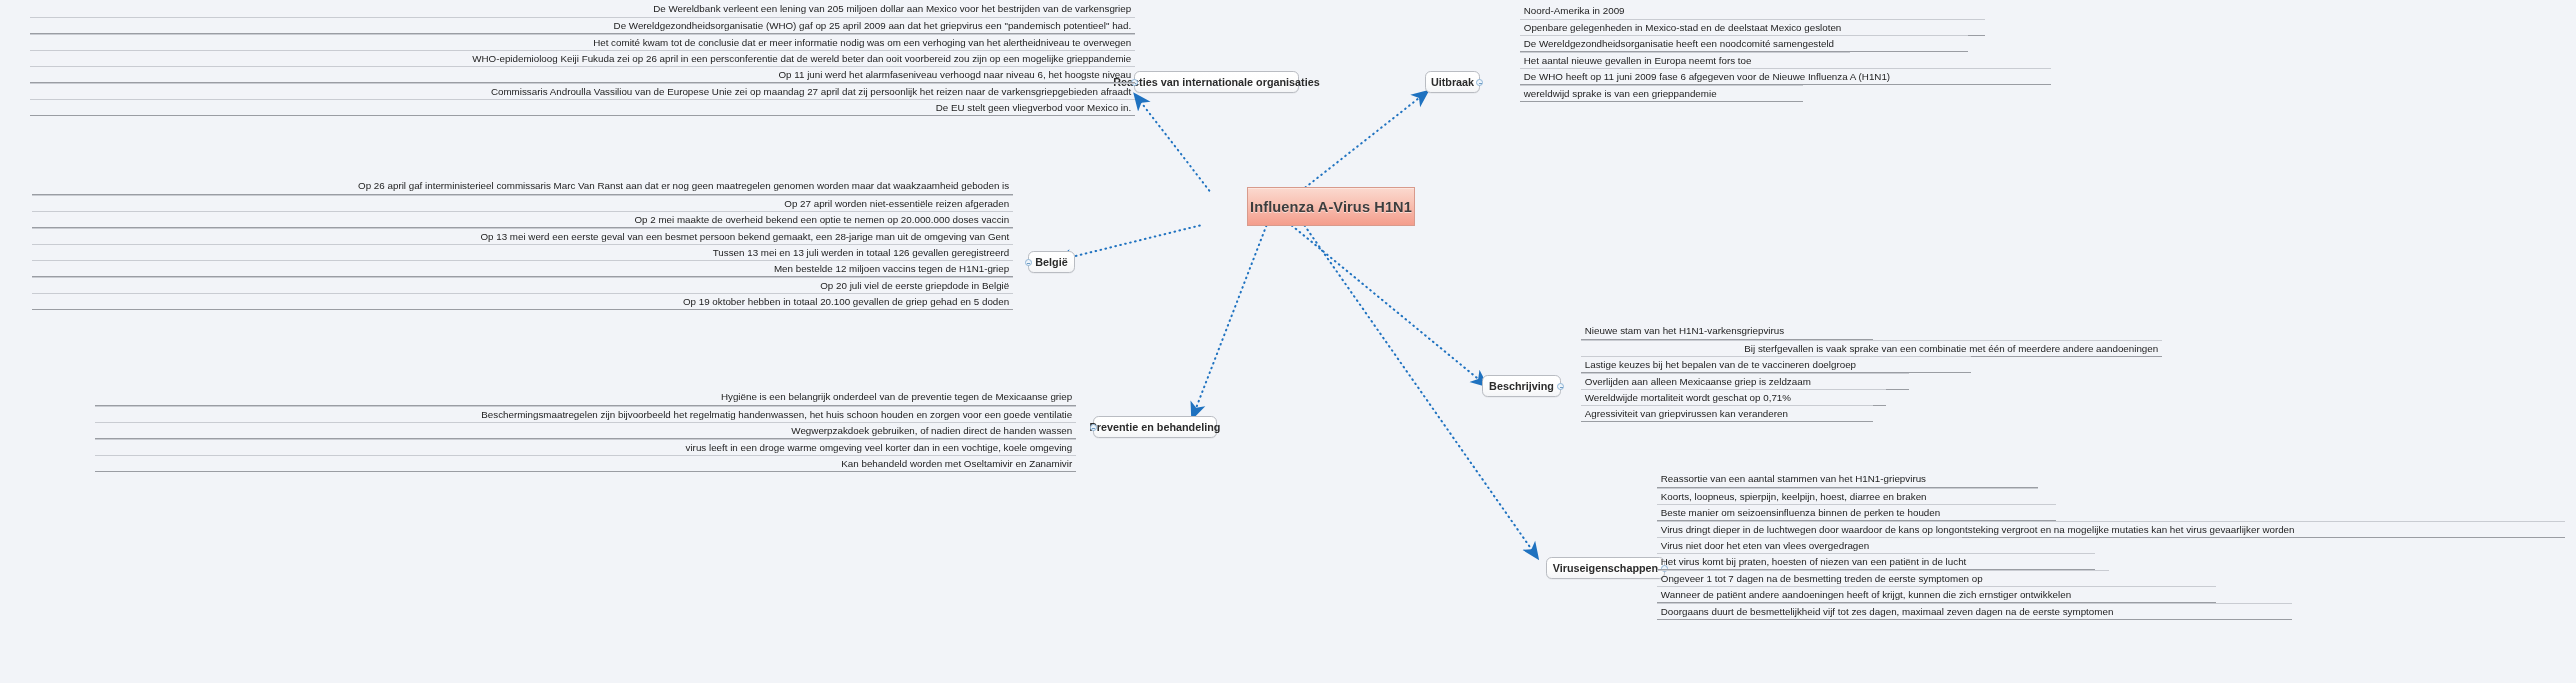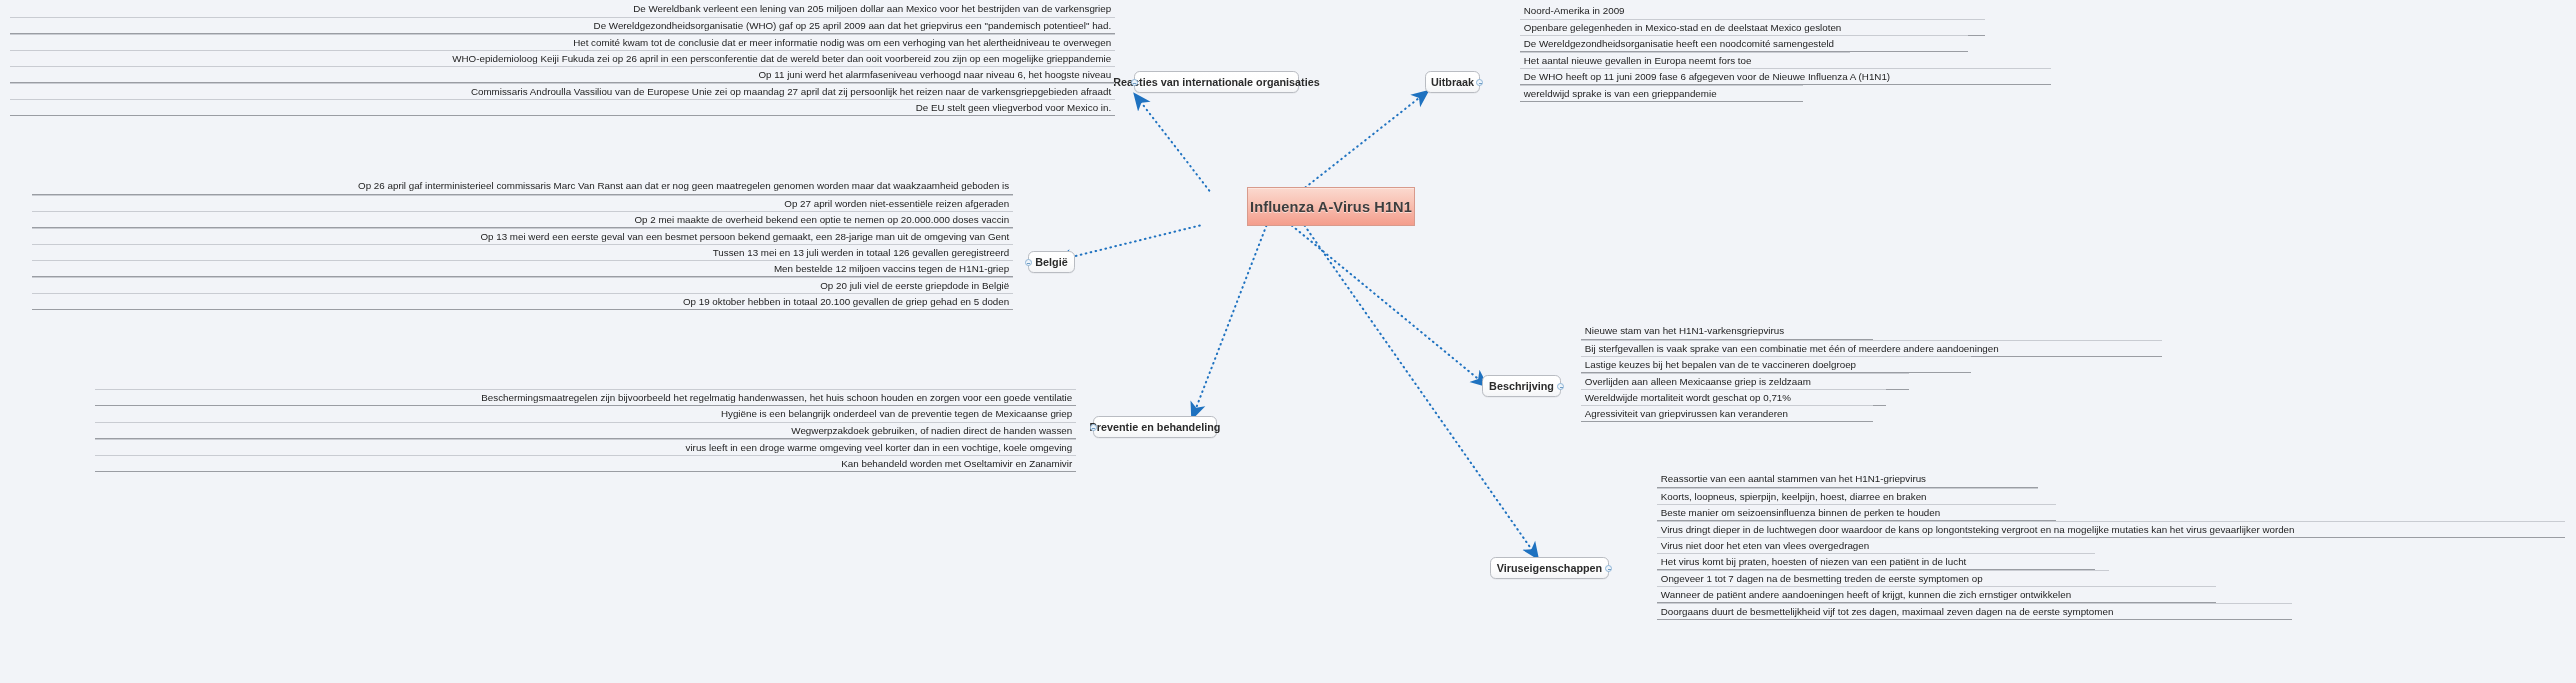--- a/index.html
+++ b/index.html
@@ -100,21 +100,21 @@
   </svg>
 
   <div class="root-node" style="left:1203px;top:187px;width:168px;height:39px;">
     <span>Influenza A-Virus H1N1</span>
   </div>
 
   <div class="branch-node" style="left:1134px;top:71px;width:165px;height:21.6px;">
     <span>Reacties van internationale organisaties</span>
     <span class="collapse-dot" style="left:-4.4px;top:7px;"></span>
   </div>
-  <div class="leaf-group" style="left:10px;top:1.3px;width:1105px;">
+  <div class="leaf-group" style="left:30px;top:1.3px;width:1105px;">
     <div class="leaf first align-right" style="width:1105px;">De Wereldbank verleent een lening van 205 miljoen dollar aan Mexico voor het bestrijden van de varkensgriep</div>
     <div class="leaf align-right" style="width:1105px;">De Wereldgezondheidsorganisatie (WHO) gaf op 25 april 2009 aan dat het griepvirus een "pandemisch potentieel" had.</div>
     <div class="leaf align-right" style="width:1105px;">Het comité kwam tot de conclusie dat er meer informatie nodig was om een verhoging van het alertheidniveau te overwegen</div>
     <div class="leaf align-right" style="width:1105px;">WHO-epidemioloog Keiji Fukuda zei op 26 april in een persconferentie dat de wereld beter dan ooit voorbereid zou zijn op een mogelijke grieppandemie</div>
     <div class="leaf align-right" style="width:1105px;">Op 11 juni werd het alarmfaseniveau verhoogd naar niveau 6, het hoogste niveau</div>
     <div class="leaf align-right" style="width:1105px;">Commissaris Androulla Vassiliou van de Europese Unie zei op maandag 27 april dat zij persoonlijk het reizen naar de varkensgriepgebieden afraadt</div>
     <div class="leaf align-right" style="width:1105px;">De EU stelt geen vliegverbod voor Mexico in.</div>
   </div>
 
   <div class="branch-node" style="left:1425px;top:71px;width:55px;height:21.6px;">
@@ -143,41 +143,41 @@
     <div class="leaf align-right" style="width:981px;">Men bestelde 12 miljoen vaccins tegen de H1N1-griep</div>
     <div class="leaf align-right" style="width:981px;">Op 20 juli viel de eerste griepdode in België</div>
     <div class="leaf align-right" style="width:981px;">Op 19 oktober hebben in totaal 20.100 gevallen de griep gehad en 5 doden</div>
   </div>
 
   <div class="branch-node" style="left:1093px;top:416px;width:124px;height:21.6px;">
     <span>Preventie en behandeling</span>
     <span class="collapse-dot" style="left:-4.4px;top:7px;"></span>
   </div>
   <div class="leaf-group" style="left:95px;top:390px;width:981px;">
+    <div class="leaf first align-right" style="width:981px;">Hygiëne is een belangrijk onderdeel van de preventie tegen de Mexicaanse griep</div>
     <div class="leaf align-right" style="width:981px;">Beschermingsmaatregelen zijn bijvoorbeeld het regelmatig handenwassen, het huis schoon houden en zorgen voor een goede ventilatie</div>
-    <div class="leaf first align-right" style="width:981px;">Hygiëne is een belangrijk onderdeel van de preventie tegen de Mexicaanse griep</div>
     <div class="leaf align-right" style="width:981px;">Wegwerpzakdoek gebruiken, of nadien direct de handen wassen</div>
     <div class="leaf align-right" style="width:981px;">virus leeft in een droge warme omgeving veel korter dan in een vochtige, koele omgeving</div>
     <div class="leaf align-right" style="width:981px;">Kan behandeld worden met Oseltamivir en Zanamivir</div>
   </div>
 
   <div class="branch-node" style="left:1482px;top:375px;width:79px;height:21.6px;">
     <span>Beschrijving</span>
     <span class="collapse-dot" style="right:-4.4px;top:7px;"></span>
   </div>
   <div class="leaf-group" style="left:1581px;top:324px;">
     <div class="leaf first align-left" style="width:292px;">Nieuwe stam van het H1N1-varkensgriepvirus</div>
-    <div class="leaf align-left" style="width:581px;">Bij sterfgevallen is vaak sprake van een combinatie met één of meerdere andere aandoeningen</div>
+    <div class="leaf align-left" style="width:581px;text-align:right;">Bij sterfgevallen is vaak sprake van een combinatie met één of meerdere andere aandoeningen</div>
     <div class="leaf align-left" style="width:390px;">Lastige keuzes bij het bepalen van de te vaccineren doelgroep</div>
     <div class="leaf align-left" style="width:328px;">Overlijden aan alleen Mexicaanse griep is zeldzaam</div>
     <div class="leaf align-left" style="width:305px;">Wereldwijde mortaliteit wordt geschat op 0,71%</div>
     <div class="leaf align-left" style="width:292px;">Agressiviteit van griepvirussen kan veranderen</div>
   </div>
 
-  <div class="branch-node" style="left:1490px;top:557px;width:119px;height:21.6px;">
+  <div class="branch-node" style="left:1546px;top:557px;width:119px;height:21.6px;">
     <span>Viruseigenschappen</span>
     <span class="collapse-dot" style="right:-4.4px;top:7px;"></span>
   </div>
   <div class="leaf-group" style="left:1657px;top:472px;">
     <div class="leaf first align-left" style="width:381px;">Reassortie van een aantal stammen van het H1N1-griepvirus</div>
     <div class="leaf align-left" style="width:381px;">Koorts, loopneus, spierpijn, keelpijn, hoest, diarree en braken</div>
     <div class="leaf align-left" style="width:399px;">Beste manier om seizoensinfluenza binnen de perken te houden</div>
     <div class="leaf align-left" style="width:908px;">Virus dringt dieper in de luchtwegen door waardoor de kans op longontsteking vergroot en na mogelijke mutaties kan het virus gevaarlijker worden</div>
     <div class="leaf align-left" style="width:305px;">Virus niet door het eten van vlees overgedragen</div>
     <div class="leaf align-left" style="width:438px;">Het virus komt bij praten, hoesten of niezen van een patiënt in de lucht</div>

